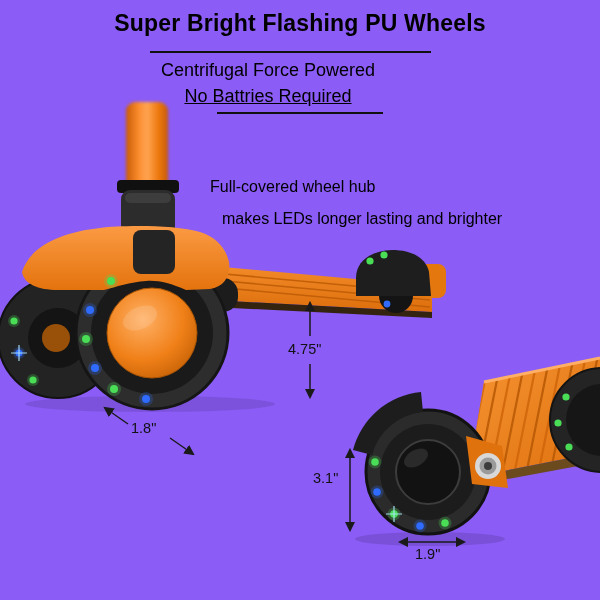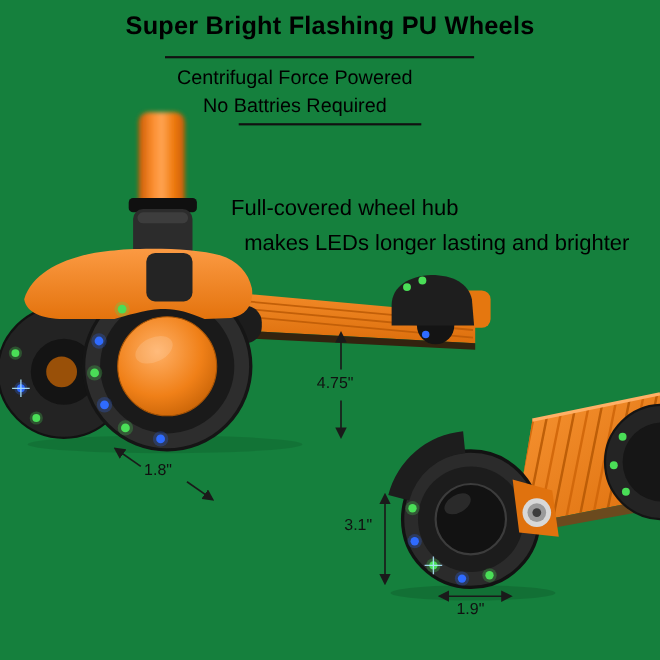--- a/index.html
+++ b/index.html
@@ -1,28 +1,28 @@
 <!DOCTYPE html>
 <html><head>
 <meta charset="utf-8">
 <style>
   html,body{margin:0;padding:0;background:#fff;}
   .canvas{
-    position:relative;width:600px;height:600px;background:#15803d;overflow:hidden;
+    position:relative;width:600px;height:600px;background:#8b5cf6;overflow:hidden;
     font-family:"Liberation Sans", sans-serif;color:#000;
   }
   .abs{position:absolute;}
   .title{top:10px;left:0;width:600px;text-align:center;font-size:23px;font-weight:700;letter-spacing:.2px;}
   .rule{height:2px;background:#111;}
   .rule1{top:51px;left:150px;width:281px;}
   .rule2{top:112px;left:217px;width:166px;}
   .sub{left:0;width:536px;text-align:center;font-size:18px;font-weight:400;}
   .sub1{top:60px;}
-  .sub2{top:86px;}
-  .callout{font-size:20px;font-weight:400;}
+  .sub2{top:86px;text-decoration:underline;}
+  .callout{font-size:16px;font-weight:400;}
   .hub1{top:178px;left:210px;}
   .hub2{top:210px;left:222px;}
   .mlabel{font-size:14.5px;font-weight:400;color:#111;}
   .d475{top:341px;left:288px;}
   .d18{top:420px;left:131px;}
   .d31{top:470px;left:313px;}
   .d19{top:546px;left:415px;}
   .caption{top:565px;left:232px;width:368px;font-size:17px;font-weight:400;}
   svg{position:absolute;top:0;left:0;}
 </style>

